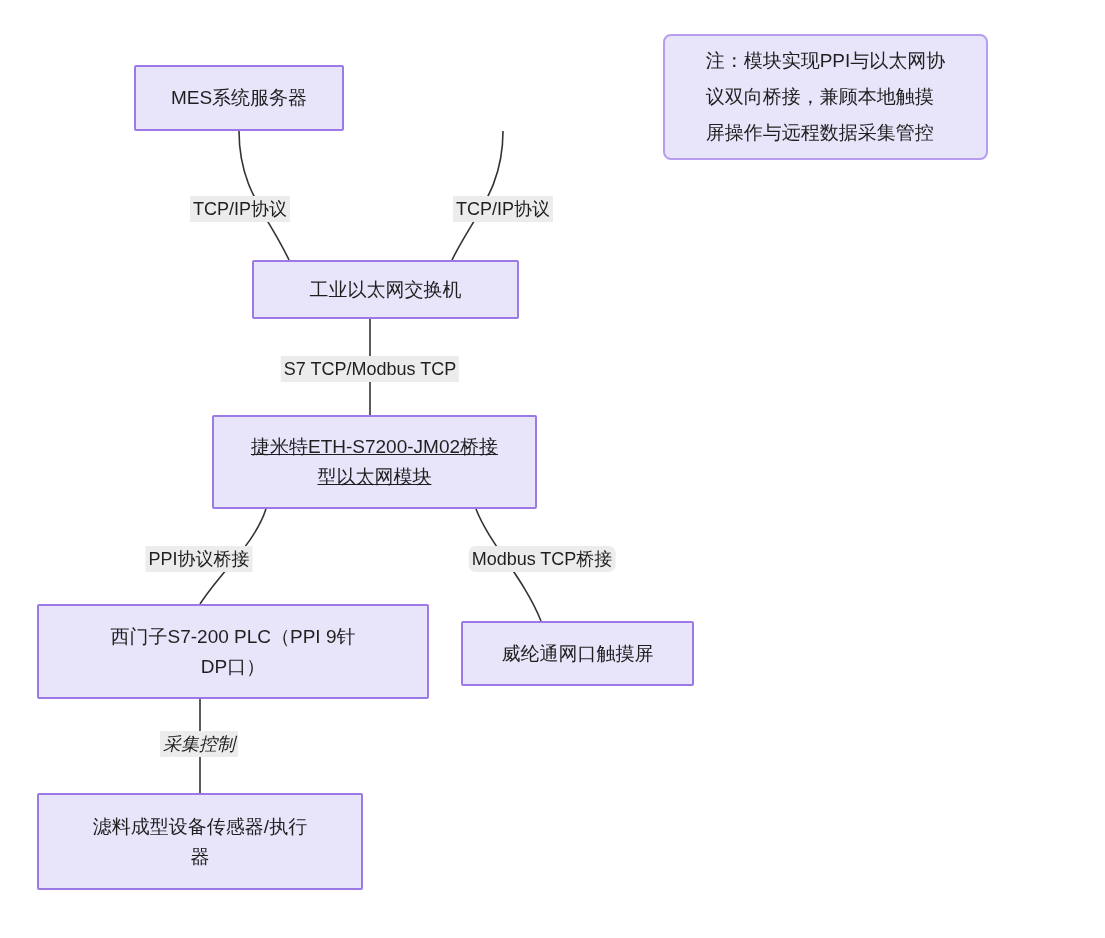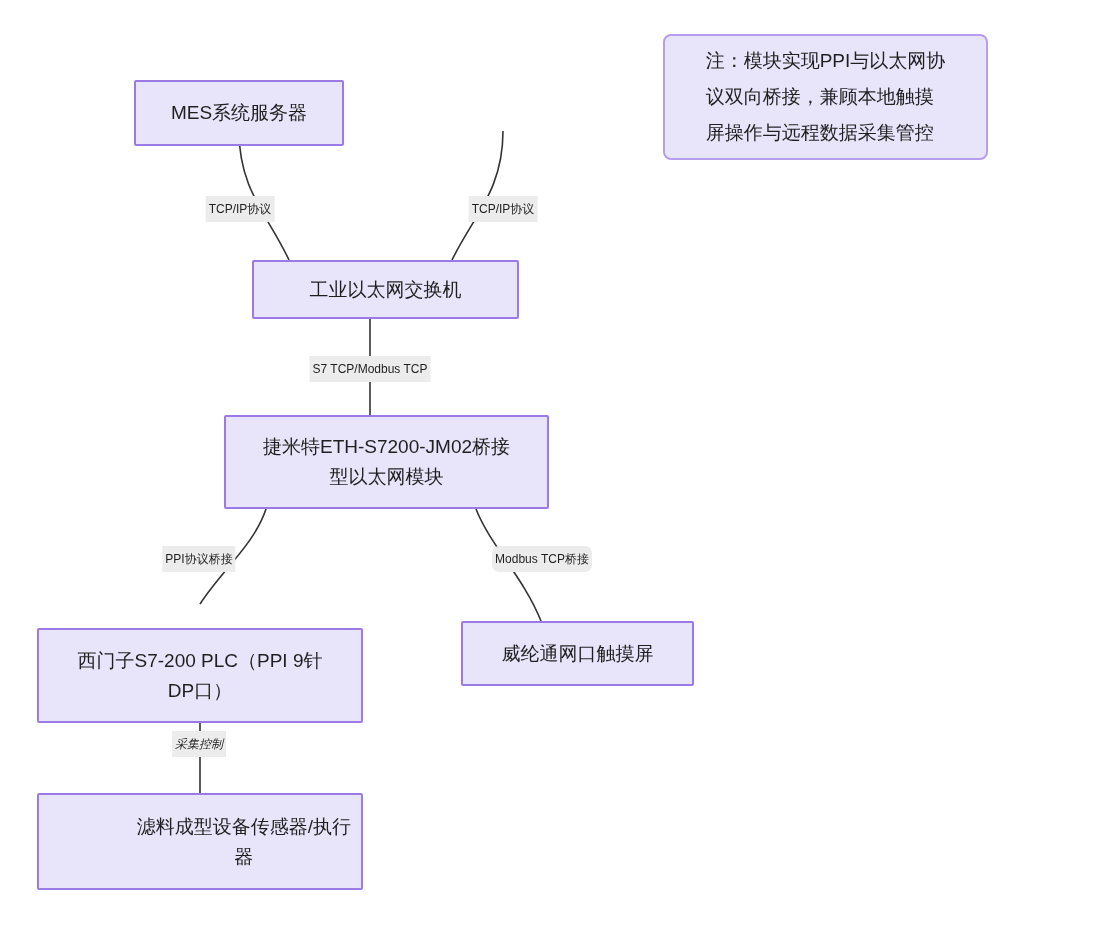--- a/index.html
+++ b/index.html
@@ -56,21 +56,21 @@
     color: #1f1f1f;
     font-size: 19px;
     line-height: 36px;
     padding: 6px 18px;
     white-space: pre-line;
   }
   .edge-label {
     position: absolute;
     background: #ececec;
     color: #1f1f1f;
-    font-size: 12px;
+    font-size: 18px;
     line-height: 24px;
     padding: 1px 3px;
     white-space: nowrap;
     transform: translate(-50%, -50%);
   }
 </style>
 </head>
 <body>
 
 <div id="diagram">
@@ -79,44 +79,44 @@
     <g fill="none" stroke="#333333" stroke-width="1.6">
       <path d="M 239,131 C 239,190 268,215 289,260"></path>
       <path d="M 503,131 C 503,190 474,215 452,260"></path>
       <path d="M 370,319 L 370,415"></path>
       <path d="M 266,509 C 254,545 222,570 200,604"></path>
       <path d="M 476,509 C 490,545 524,578 541,621"></path>
       <path d="M 200,699 L 200,793"></path>
     </g>
   </svg>
 
-  <div class="node" style="left:134px; top:65px; width:210px; height:66px;margin-top:15px;">
+  <div class="node" style="left:134px; top:65px; width:210px; height:66px;">
     <span>MES系统服务器</span>
   </div>
 
 
   <div class="node" style="left:252px; top:260px; width:267px; height:59px;">
     <span>工业以太网交换机</span>
   </div>
 
-  <div class="node" style="left:224px; top:415px; width:325px; height:94px;">
+  <div class="node" style="left:212px; top:415px; width:325px; height:94px;text-decoration:underline;">
     <span>捷米特ETH-S7200-JM02桥接
 型以太网模块</span>
   </div>
 
-  <div class="node" style="left:37px; top:628px; width:326px; height:95px;">
+  <div class="node" style="left:37px; top:604px; width:392px; height:95px;">
     <span>西门子S7-200 PLC（PPI 9针
 DP口）</span>
   </div>
 
   <div class="node" style="left:425px; top:621px; width:233px; height:65px;margin-left:36px;">
     <span>威纶通网口触摸屏</span>
   </div>
 
-  <div class="node" style="left:37px; top:793px; width:326px; height:97px;justify-content:flex-end;">
+  <div class="node" style="left:37px; top:793px; width:326px; height:97px;">
     <span>滤料成型设备传感器/执行
 器</span>
   </div>
 
   <div class="note" style="left:663px; top:34px; width:325px; height:126px;">
     <span>注：模块实现PPI与以太网协
 议双向桥接，兼顾本地触摸
 屏操作与远程数据采集管控</span>
   </div>
 

